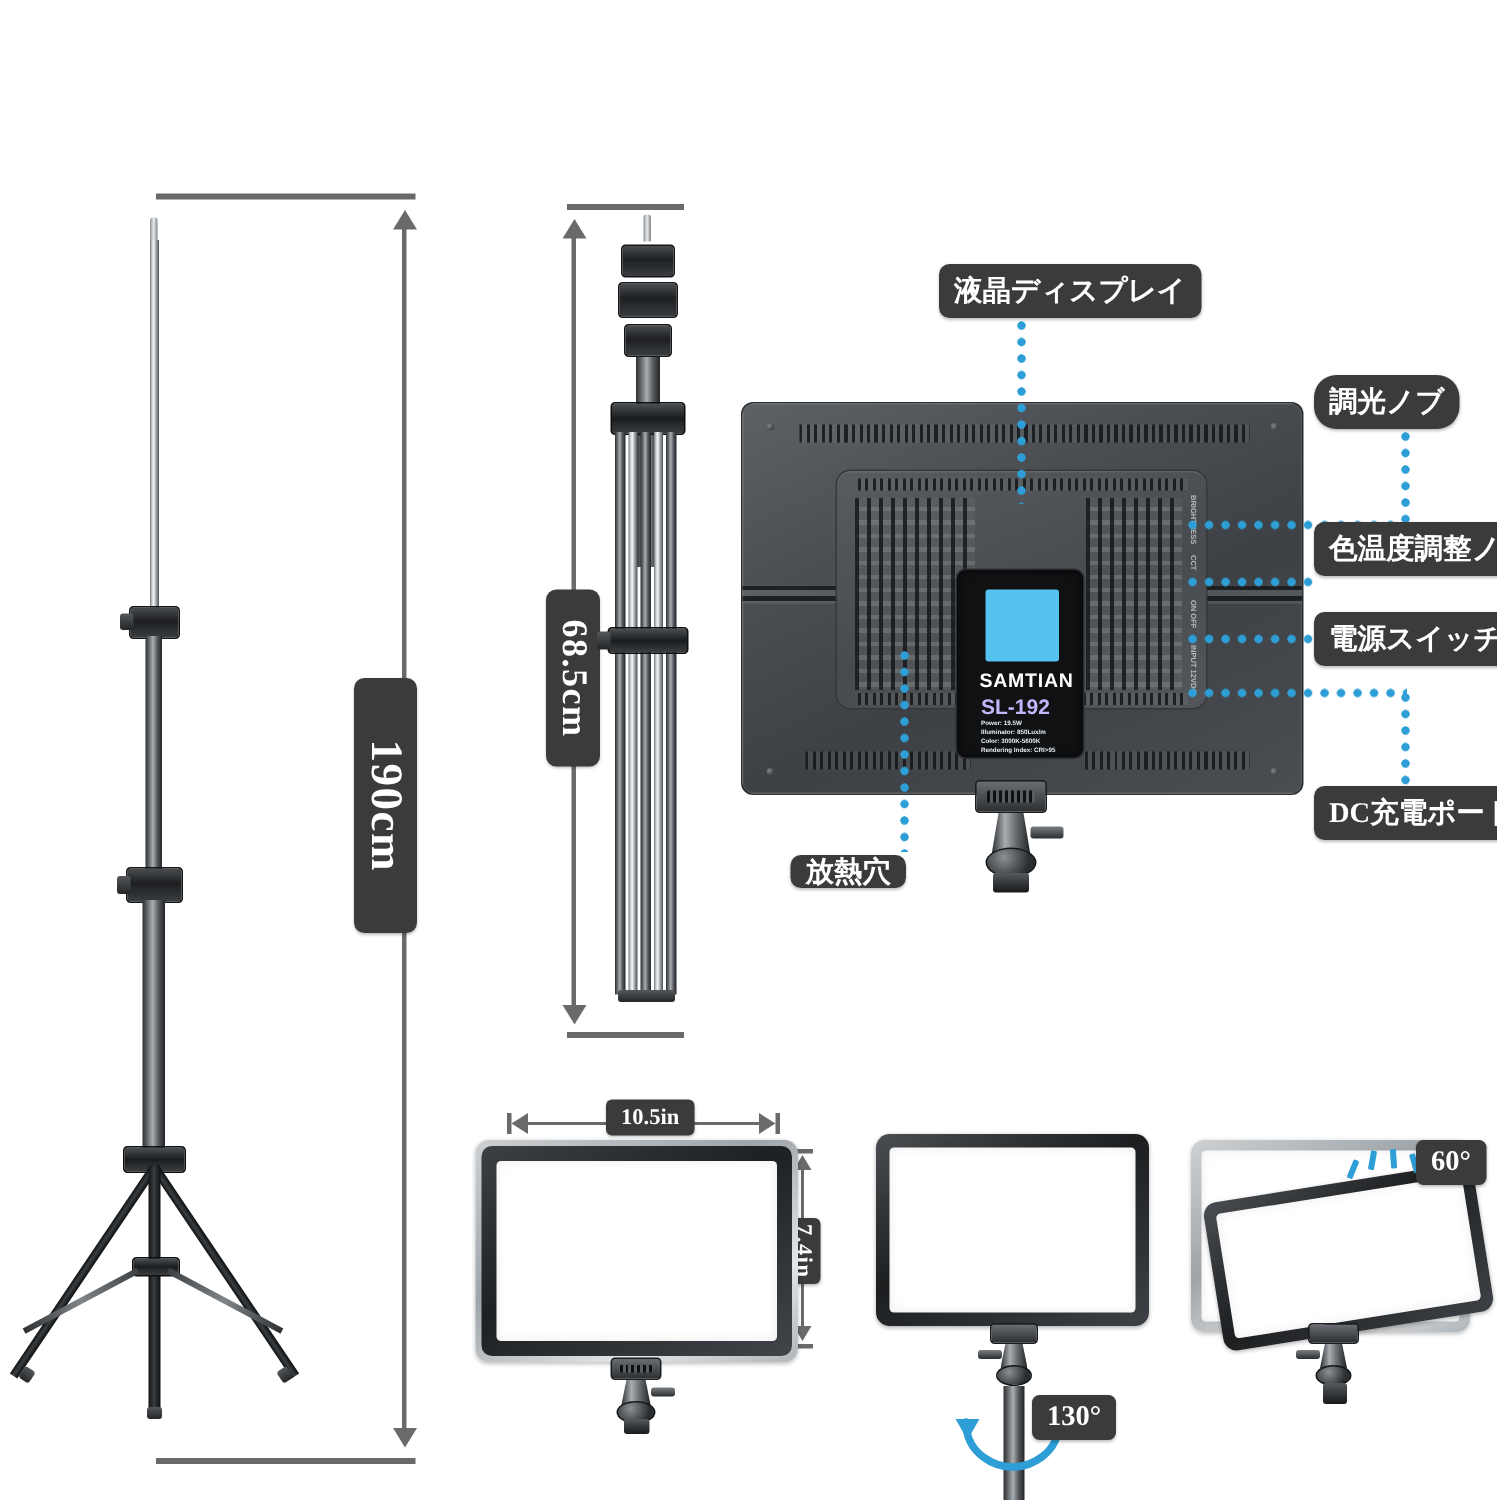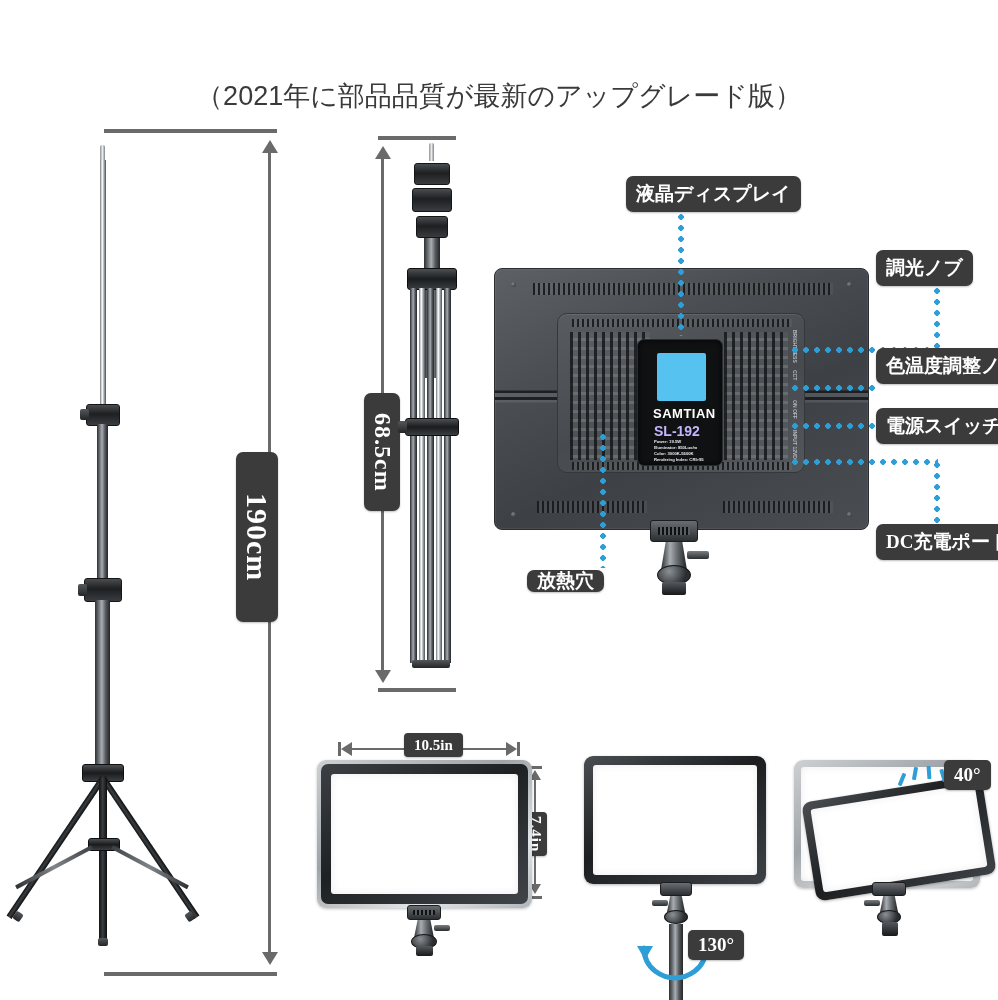--- a/index.html
+++ b/index.html
@@ -154,20 +154,21 @@
       rgba(140,145,150,.25) 3px, rgba(140,145,150,.25) 7px);
     border-radius: 2px;
   }
   .spec-plate {
     position: absolute;
     background: #101113;
     border-radius: 7px;
     border: 1px solid #2a2c2e;
     box-shadow: inset 0 0 6px rgba(0,0,0,.8);
     overflow: hidden;
+    margin-top: 40px;
   }
   .spec-lcd {
     position: absolute;
     background: #55c2ef;
     border-radius: 2px;
   }
   .brand {
     position: absolute; color: #fff; font-weight: 700;
     letter-spacing: .5px; font-family: "Liberation Sans", sans-serif;
   }
@@ -237,21 +238,20 @@
   }
 
   .rot-arrow { position: absolute; }
   .spark { position: absolute; background: #2e9ed6; border-radius: 1px; }
 </style>
 </head>
 <body>
 
 <div id="root">
 
-  <div class="subtitle">（2021年に部品品質が最新のアップグレード版）</div>
 
   <div>
 
     <div class="cap" style="left:104px; top:129px; width:173px; height:4px;"></div>
 
     <div class="cap" style="left:104px; top:972px; width:173px; height:4px;"></div>
 
     <div class="arrow-up" style="left:262px; top:140px;"></div>
     <div class="dim-line" style="left:268px; top:152px; width:3px; height:800px;"></div>
     <div class="arrow-dn" style="left:262px; top:952px;"></div>
@@ -357,21 +357,21 @@
     <div class="mount-shoe" style="left:650px; top:520px; width:48px; height:22px;"></div>
     <div class="mount-shoe-in" style="left:658px; top:527px; width:32px; height:8px;"></div>
     <div class="mount-neck" style="left:661px; top:542px; width:26px; height:28px; clip-path: polygon(18% 0,82% 0,100% 100%,0 100%);"></div>
     <div class="mount-arm" style="left:687px; top:551px; width:22px; height:8px;"></div>
     <div class="mount-ball" style="left:657px; top:565px; width:34px; height:20px;"></div>
     <div class="mount-base" style="left:662px; top:582px; width:24px; height:13px;"></div>
 
     <div class="pill sm" style="left:626px; top:176px; height:36px;">液晶ディスプレイ</div>
     <div class="dots-v" style="left:678px; top:214px; height:122px;"></div>
 
-    <div class="pill sm" style="left:876px; top:250px; height:36px;">調光ノブ</div>
+    <div class="pill sm" style="left:876px; top:250px; height:36px;border-radius:15px;">調光ノブ</div>
     <div class="dots-v" style="left:934px; top:288px; height:62px;"></div>
     <div class="dots-h" style="left:792px; top:347px; width:146px;"></div>
 
     <div class="pill sm" style="left:876px; top:348px; height:36px;">色温度調整ノ</div>
     <div class="dots-h" style="left:792px; top:385px; width:88px;"></div>
 
     <div class="pill sm" style="left:876px; top:408px; height:36px;">電源スイッチ</div>
     <div class="dots-h" style="left:792px; top:423px; width:88px;"></div>
 
     <div class="pill sm" style="left:876px; top:524px; height:36px;">DC充電ポート</div>
@@ -440,16 +440,16 @@
     <div class="mount-arm" style="left:864px; top:900px; width:16px; height:6px;"></div>
     <div class="mount-ball" style="left:877px; top:910px; width:24px; height:14px;"></div>
     <div class="mount-base" style="left:882px; top:922px; width:16px; height:14px;"></div>
 
     <div class="spark" style="left:900px; top:773px; width:4px; height:13px; transform: rotate(22deg);"></div>
     <div class="spark" style="left:913px; top:767px; width:4px; height:13px; transform: rotate(10deg);"></div>
     <div class="spark" style="left:927px; top:766px; width:4px; height:13px; transform: rotate(-4deg);"></div>
     <div class="spark" style="left:941px; top:769px; width:4px; height:13px; transform: rotate(-16deg);"></div>
     <div class="spark" style="left:953px; top:777px; width:4px; height:13px; transform: rotate(-28deg);"></div>
 
-    <div class="pill sm" style="left:944px; top:760px; height:30px; font-size:19px; border-radius:5px;">40°</div>
+    <div class="pill sm" style="left:944px; top:760px; height:30px; font-size:19px; border-radius:5px;">60°</div>
   </div>
 
 </div>
 
 </body></html>

